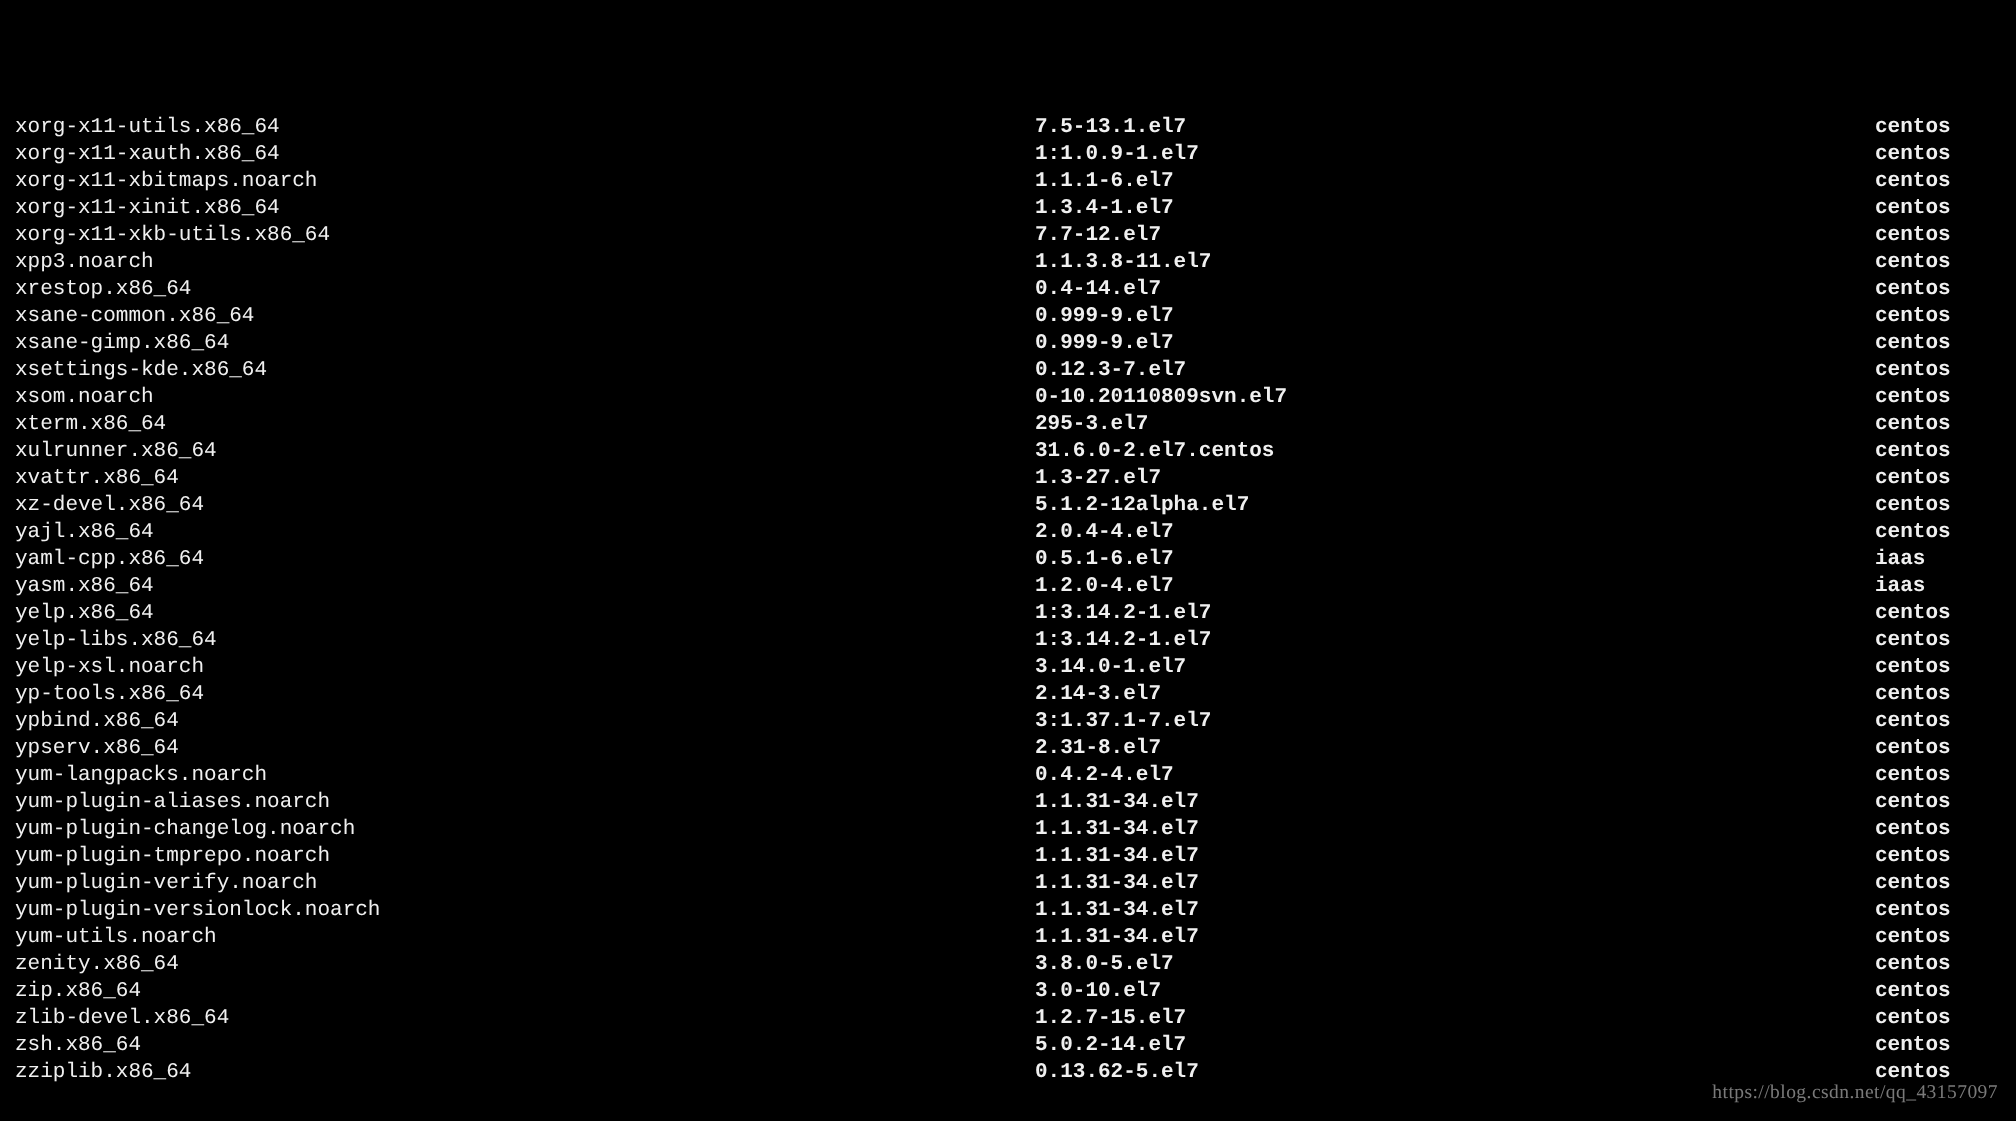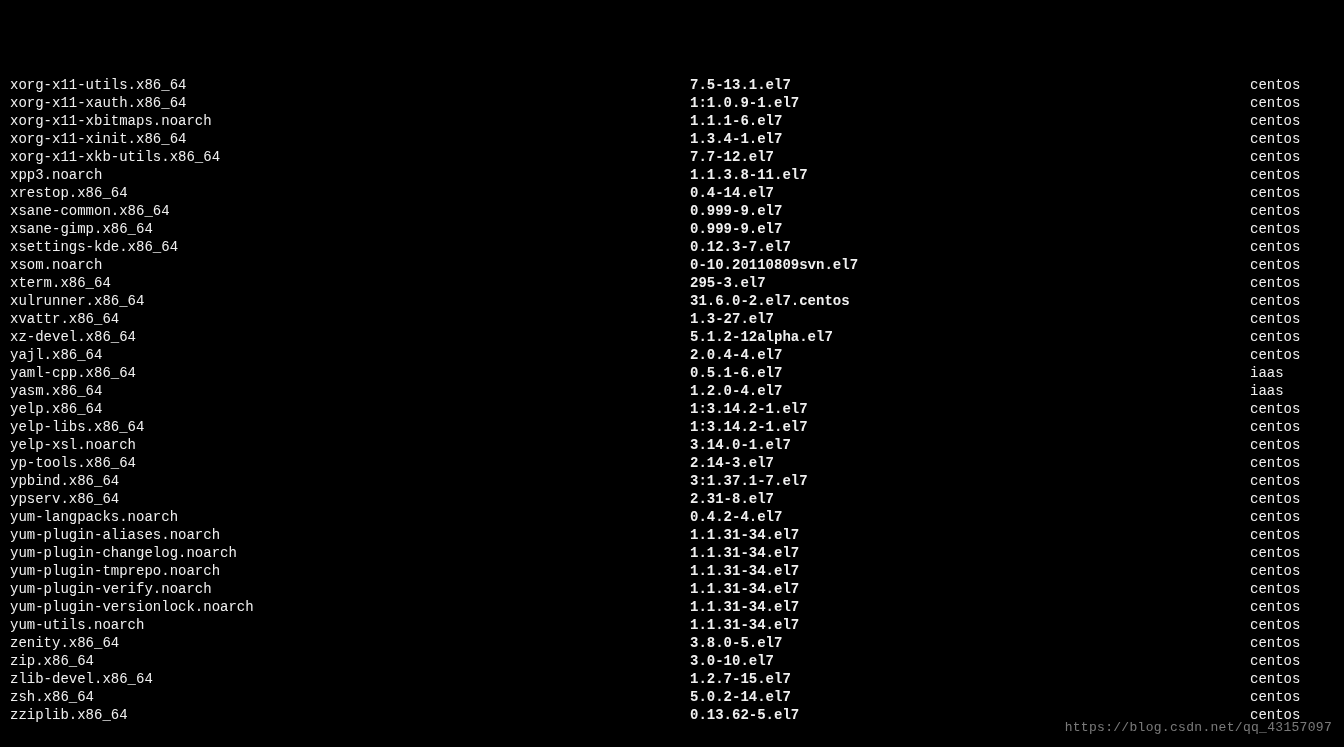--- a/index.html
+++ b/index.html
@@ -29,27 +29,28 @@
       flex-shrink: 0;
     }
     .col-version {
       width: 560px;
       flex-shrink: 0;
       font-weight: bold;
     }
     .col-repo {
       flex-shrink: 0;
       text-align: right;
+      font-weight: bold;
     }
     .watermark {
       position: absolute;
       bottom: 10px;
       right: 12px;
       color: rgba(220,220,220,0.55);
-      font-family: Liberation Mono, monospace;
+      font-family: Liberation Serif, serif;
       font-size: 13px;
       letter-spacing: 0.3px;
     }
   </style>
 </head>
 <body>
 
 
 
 <div class="terminal-container" id="terminal-output"><div class="package-row"><span class="col-name">xorg-x11-utils.x86_64</span><span class="col-version">7.5-13.1.el7</span><span class="col-repo">centos</span></div><div class="package-row"><span class="col-name">xorg-x11-xauth.x86_64</span><span class="col-version">1:1.0.9-1.el7</span><span class="col-repo">centos</span></div><div class="package-row"><span class="col-name">xorg-x11-xbitmaps.noarch</span><span class="col-version">1.1.1-6.el7</span><span class="col-repo">centos</span></div><div class="package-row"><span class="col-name">xorg-x11-xinit.x86_64</span><span class="col-version">1.3.4-1.el7</span><span class="col-repo">centos</span></div><div class="package-row"><span class="col-name">xorg-x11-xkb-utils.x86_64</span><span class="col-version">7.7-12.el7</span><span class="col-repo">centos</span></div><div class="package-row"><span class="col-name">xpp3.noarch</span><span class="col-version">1.1.3.8-11.el7</span><span class="col-repo">centos</span></div><div class="package-row"><span class="col-name">xrestop.x86_64</span><span class="col-version">0.4-14.el7</span><span class="col-repo">centos</span></div><div class="package-row"><span class="col-name">xsane-common.x86_64</span><span class="col-version">0.999-9.el7</span><span class="col-repo">centos</span></div><div class="package-row"><span class="col-name">xsane-gimp.x86_64</span><span class="col-version">0.999-9.el7</span><span class="col-repo">centos</span></div><div class="package-row"><span class="col-name">xsettings-kde.x86_64</span><span class="col-version">0.12.3-7.el7</span><span class="col-repo">centos</span></div><div class="package-row"><span class="col-name">xsom.noarch</span><span class="col-version">0-10.20110809svn.el7</span><span class="col-repo">centos</span></div><div class="package-row"><span class="col-name">xterm.x86_64</span><span class="col-version">295-3.el7</span><span class="col-repo">centos</span></div><div class="package-row"><span class="col-name">xulrunner.x86_64</span><span class="col-version">31.6.0-2.el7.centos</span><span class="col-repo">centos</span></div><div class="package-row"><span class="col-name">xvattr.x86_64</span><span class="col-version">1.3-27.el7</span><span class="col-repo">centos</span></div><div class="package-row"><span class="col-name">xz-devel.x86_64</span><span class="col-version">5.1.2-12alpha.el7</span><span class="col-repo">centos</span></div><div class="package-row"><span class="col-name">yajl.x86_64</span><span class="col-version">2.0.4-4.el7</span><span class="col-repo">centos</span></div><div class="package-row"><span class="col-name">yaml-cpp.x86_64</span><span class="col-version">0.5.1-6.el7</span><span class="col-repo">iaas</span></div><div class="package-row"><span class="col-name">yasm.x86_64</span><span class="col-version">1.2.0-4.el7</span><span class="col-repo">iaas</span></div><div class="package-row"><span class="col-name">yelp.x86_64</span><span class="col-version">1:3.14.2-1.el7</span><span class="col-repo">centos</span></div><div class="package-row"><span class="col-name">yelp-libs.x86_64</span><span class="col-version">1:3.14.2-1.el7</span><span class="col-repo">centos</span></div><div class="package-row"><span class="col-name">yelp-xsl.noarch</span><span class="col-version">3.14.0-1.el7</span><span class="col-repo">centos</span></div><div class="package-row"><span class="col-name">yp-tools.x86_64</span><span class="col-version">2.14-3.el7</span><span class="col-repo">centos</span></div><div class="package-row"><span class="col-name">ypbind.x86_64</span><span class="col-version">3:1.37.1-7.el7</span><span class="col-repo">centos</span></div><div class="package-row"><span class="col-name">ypserv.x86_64</span><span class="col-version">2.31-8.el7</span><span class="col-repo">centos</span></div><div class="package-row"><span class="col-name">yum-langpacks.noarch</span><span class="col-version">0.4.2-4.el7</span><span class="col-repo">centos</span></div><div class="package-row"><span class="col-name">yum-plugin-aliases.noarch</span><span class="col-version">1.1.31-34.el7</span><span class="col-repo">centos</span></div><div class="package-row"><span class="col-name">yum-plugin-changelog.noarch</span><span class="col-version">1.1.31-34.el7</span><span class="col-repo">centos</span></div><div class="package-row"><span class="col-name">yum-plugin-tmprepo.noarch</span><span class="col-version">1.1.31-34.el7</span><span class="col-repo">centos</span></div><div class="package-row"><span class="col-name">yum-plugin-verify.noarch</span><span class="col-version">1.1.31-34.el7</span><span class="col-repo">centos</span></div><div class="package-row"><span class="col-name">yum-plugin-versionlock.noarch</span><span class="col-version">1.1.31-34.el7</span><span class="col-repo">centos</span></div><div class="package-row"><span class="col-name">yum-utils.noarch</span><span class="col-version">1.1.31-34.el7</span><span class="col-repo">centos</span></div><div class="package-row"><span class="col-name">zenity.x86_64</span><span class="col-version">3.8.0-5.el7</span><span class="col-repo">centos</span></div><div class="package-row"><span class="col-name">zip.x86_64</span><span class="col-version">3.0-10.el7</span><span class="col-repo">centos</span></div><div class="package-row"><span class="col-name">zlib-devel.x86_64</span><span class="col-version">1.2.7-15.el7</span><span class="col-repo">centos</span></div><div class="package-row"><span class="col-name">zsh.x86_64</span><span class="col-version">5.0.2-14.el7</span><span class="col-repo">centos</span></div><div class="package-row"><span class="col-name">zziplib.x86_64</span><span class="col-version">0.13.62-5.el7</span><span class="col-repo">centos</span></div></div>

